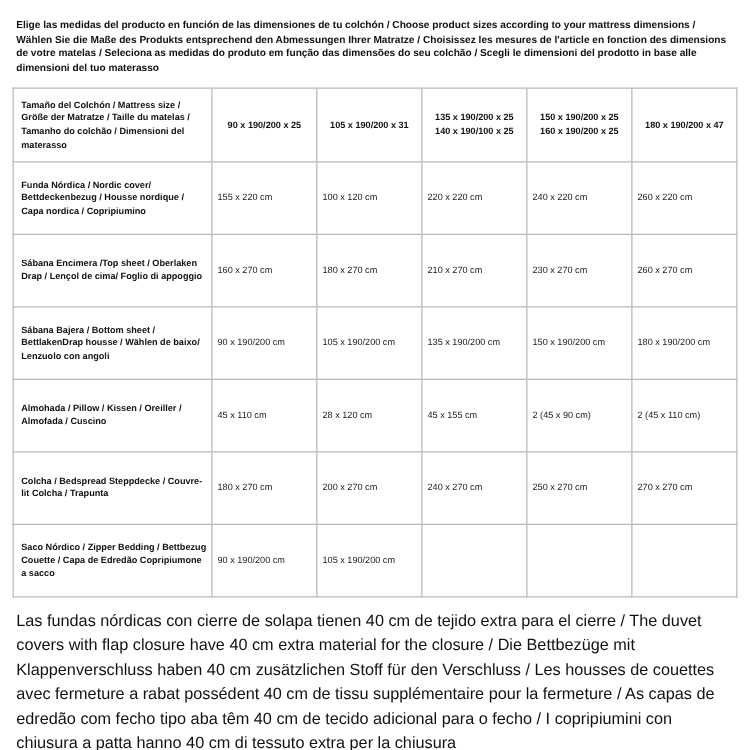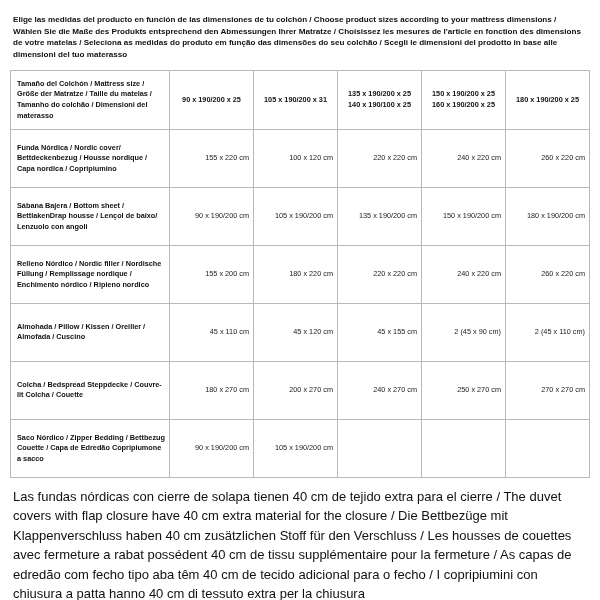--- a/index.html
+++ b/index.html
@@ -49,21 +49,21 @@
     color: #111111;
     padding-left: 6px !important;
   }
   .col-head {
     font-weight: bold;
     text-align: center;
     color: #111111;
     line-height: 1.5;
   }
   .cell {
-    text-align: right;
+    text-align: left;
     color: #1a1a1a;
   }
   tr.header-row td {
     height: 48px;
   }
   tr.data-row td {
     height: 47px;
   }
   .footnote {
     font-size: 13px;
@@ -85,62 +85,62 @@
   <table class="size-table">
     <tbody>
       <tr class="header-row">
         <td class="row-head">Tamaño del Colchón / Mattress size / Größe der Matratze / Taille du matelas / Tamanho do colchão / Dimensioni del materasso</td>
         <td class="col-head multi">90 x 190/200 x 25</td>
         <td class="col-head multi">105 x 190/200 x 31</td>
         <td class="col-head multi">135 x 190/200 x 25
 140 x 190/100 x 25</td>
         <td class="col-head multi">150 x 190/200 x 25
 160 x 190/200 x 25</td>
-        <td class="col-head multi">180 x 190/200 x 25</td>
+        <td class="col-head multi">180 x 190/200 x 47</td>
       </tr>
 
       <tr class="data-row">
         <td class="row-head">Funda Nórdica /  Nordic cover/ Bettdeckenbezug / Housse nordique / Capa nordica / Copripiumino</td>
         <td class="cell">155 x 220 cm</td>
         <td class="cell">100 x 120 cm</td>
         <td class="cell">220 x 220 cm</td>
         <td class="cell">240 x 220 cm</td>
         <td class="cell">260 x 220 cm</td>
       </tr>
 
+      <tr class="data-row">
+        <td class="row-head">Sábana Encimera /Top sheet / Oberlaken Drap / Lençol de cima/ Foglio di appoggio</td>
+        <td class="cell">160 x 270 cm</td>
+        <td class="cell">180 x 270 cm</td>
+        <td class="cell">210 x 270 cm</td>
+        <td class="cell">230 x 270 cm</td>
+        <td class="cell">260 x 270 cm</td>
+      </tr>
 
       <tr class="data-row">
-        <td class="row-head">Sábana Bajera / Bottom sheet / BettlakenDrap housse / Lençol de baixo/ Lenzuolo con angoli</td>
+        <td class="row-head">Sábana Bajera / Bottom sheet / BettlakenDrap housse / Wählen de baixo/ Lenzuolo con angoli</td>
         <td class="cell">90 x 190/200 cm</td>
         <td class="cell">105 x 190/200 cm</td>
         <td class="cell">135 x 190/200 cm</td>
         <td class="cell">150 x 190/200 cm</td>
         <td class="cell">180 x 190/200 cm</td>
       </tr>
 
-      <tr class="data-row">
-        <td class="row-head">Relleno Nórdico / Nordic filler / Nordische Füllung / Remplissage nordique / Enchimento nórdico / Ripieno nordico</td>
-        <td class="cell">155 x 200 cm</td>
-        <td class="cell">180 x 220 cm</td>
-        <td class="cell">220 x 220 cm</td>
-        <td class="cell">240 x 220 cm</td>
-        <td class="cell">260 x 220 cm</td>
-      </tr>
 
       <tr class="data-row">
         <td class="row-head">Almohada / Pillow / Kissen / Oreiller / Almofada / Cuscino</td>
         <td class="cell">45 x 110 cm</td>
-        <td class="cell">45 x 120 cm</td>
+        <td class="cell">28 x 120 cm</td>
         <td class="cell">45 x 155 cm</td>
         <td class="cell">2 (45 x 90 cm)</td>
         <td class="cell">2 (45 x 110 cm)</td>
       </tr>
 
       <tr class="data-row">
-        <td class="row-head">Colcha / Bedspread Steppdecke / Couvre-lit Colcha / Couette</td>
+        <td class="row-head">Colcha / Bedspread Steppdecke / Couvre-lit Colcha / Trapunta</td>
         <td class="cell">180 x 270 cm</td>
         <td class="cell">200 x 270 cm</td>
         <td class="cell">240 x 270 cm</td>
         <td class="cell">250 x 270 cm</td>
         <td class="cell">270 x 270 cm</td>
       </tr>
 
       <tr class="data-row">
         <td class="row-head">Saco Nórdico / Zipper Bedding / Bettbezug Couette / Capa de Edredão Copripiumone a sacco</td>
         <td class="cell">90 x 190/200 cm</td>

